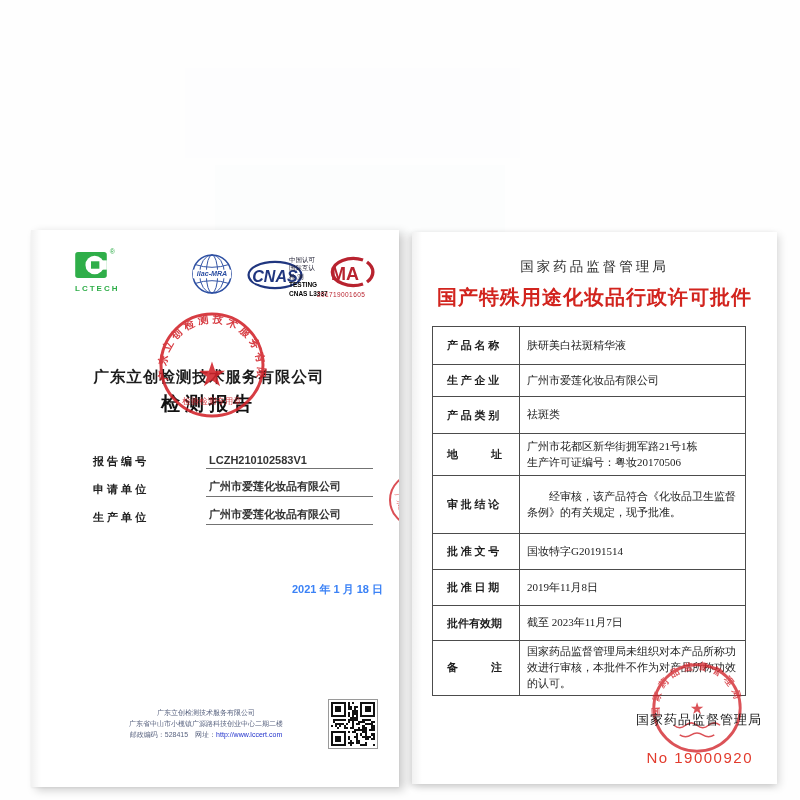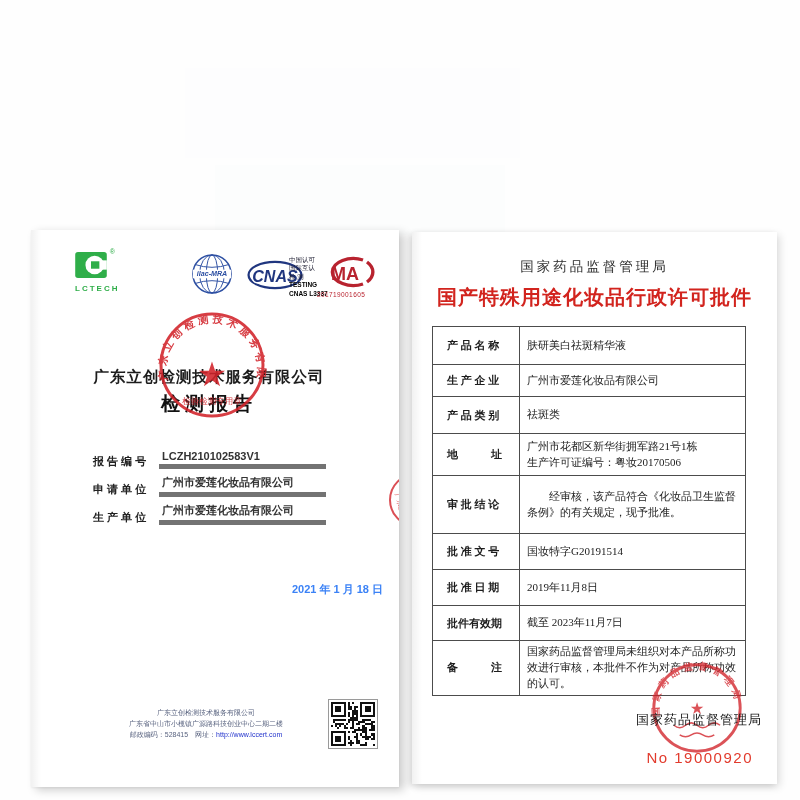--- a/index.html
+++ b/index.html
@@ -35,23 +35,23 @@
 
   
   .main-seal{position:absolute;left:126px;top:80px;width:110px;height:110px;opacity:.88;z-index:3;}
   .company-title{position:absolute;left:0;right:12px;top:137px;text-align:center;
       font-size:15.5px;font-weight:bold;color:#1c1c1c;letter-spacing:1px;z-index:2;}
   .report-title{position:absolute;left:0;right:12px;top:161px;text-align:center;
       font-size:19px;font-weight:bold;color:#111;letter-spacing:5px;z-index:2;}
 
   
   .fields{position:absolute;left:62px;top:220px;z-index:2;}
-  .frow{display:flex;align-items:flex-end;margin-bottom:9px;height:19px;}
+  .frow{display:flex;align-items:flex-end;margin-bottom:9px;height:19px;gap:47px;}
   .flabel{width:66px;font-size:11px;font-weight:bold;color:#222;flex:0 0 66px;}
-  .fvalue{width:164px;flex:0 0 164px;border-bottom:5px solid #737373;
+  .fvalue{width:164px;flex:0 0 164px;border-bottom:1px solid #737373;
       font-size:11px;color:#333;padding:0 0 2px 3px;font-weight:bold;white-space:nowrap;}
   .report-date{position:absolute;left:0;right:16px;top:352px;text-align:right;
       font-size:11px;font-weight:bold;color:#3b82f6;}
 
   
   .side-seal{position:absolute;left:347px;top:240px;width:60px;height:60px;opacity:.8;}
 
   
   .footer-text{position:absolute;left:40px;top:478px;width:270px;text-align:center;
       font-size:7px;line-height:1.55;color:#5a6480;}

